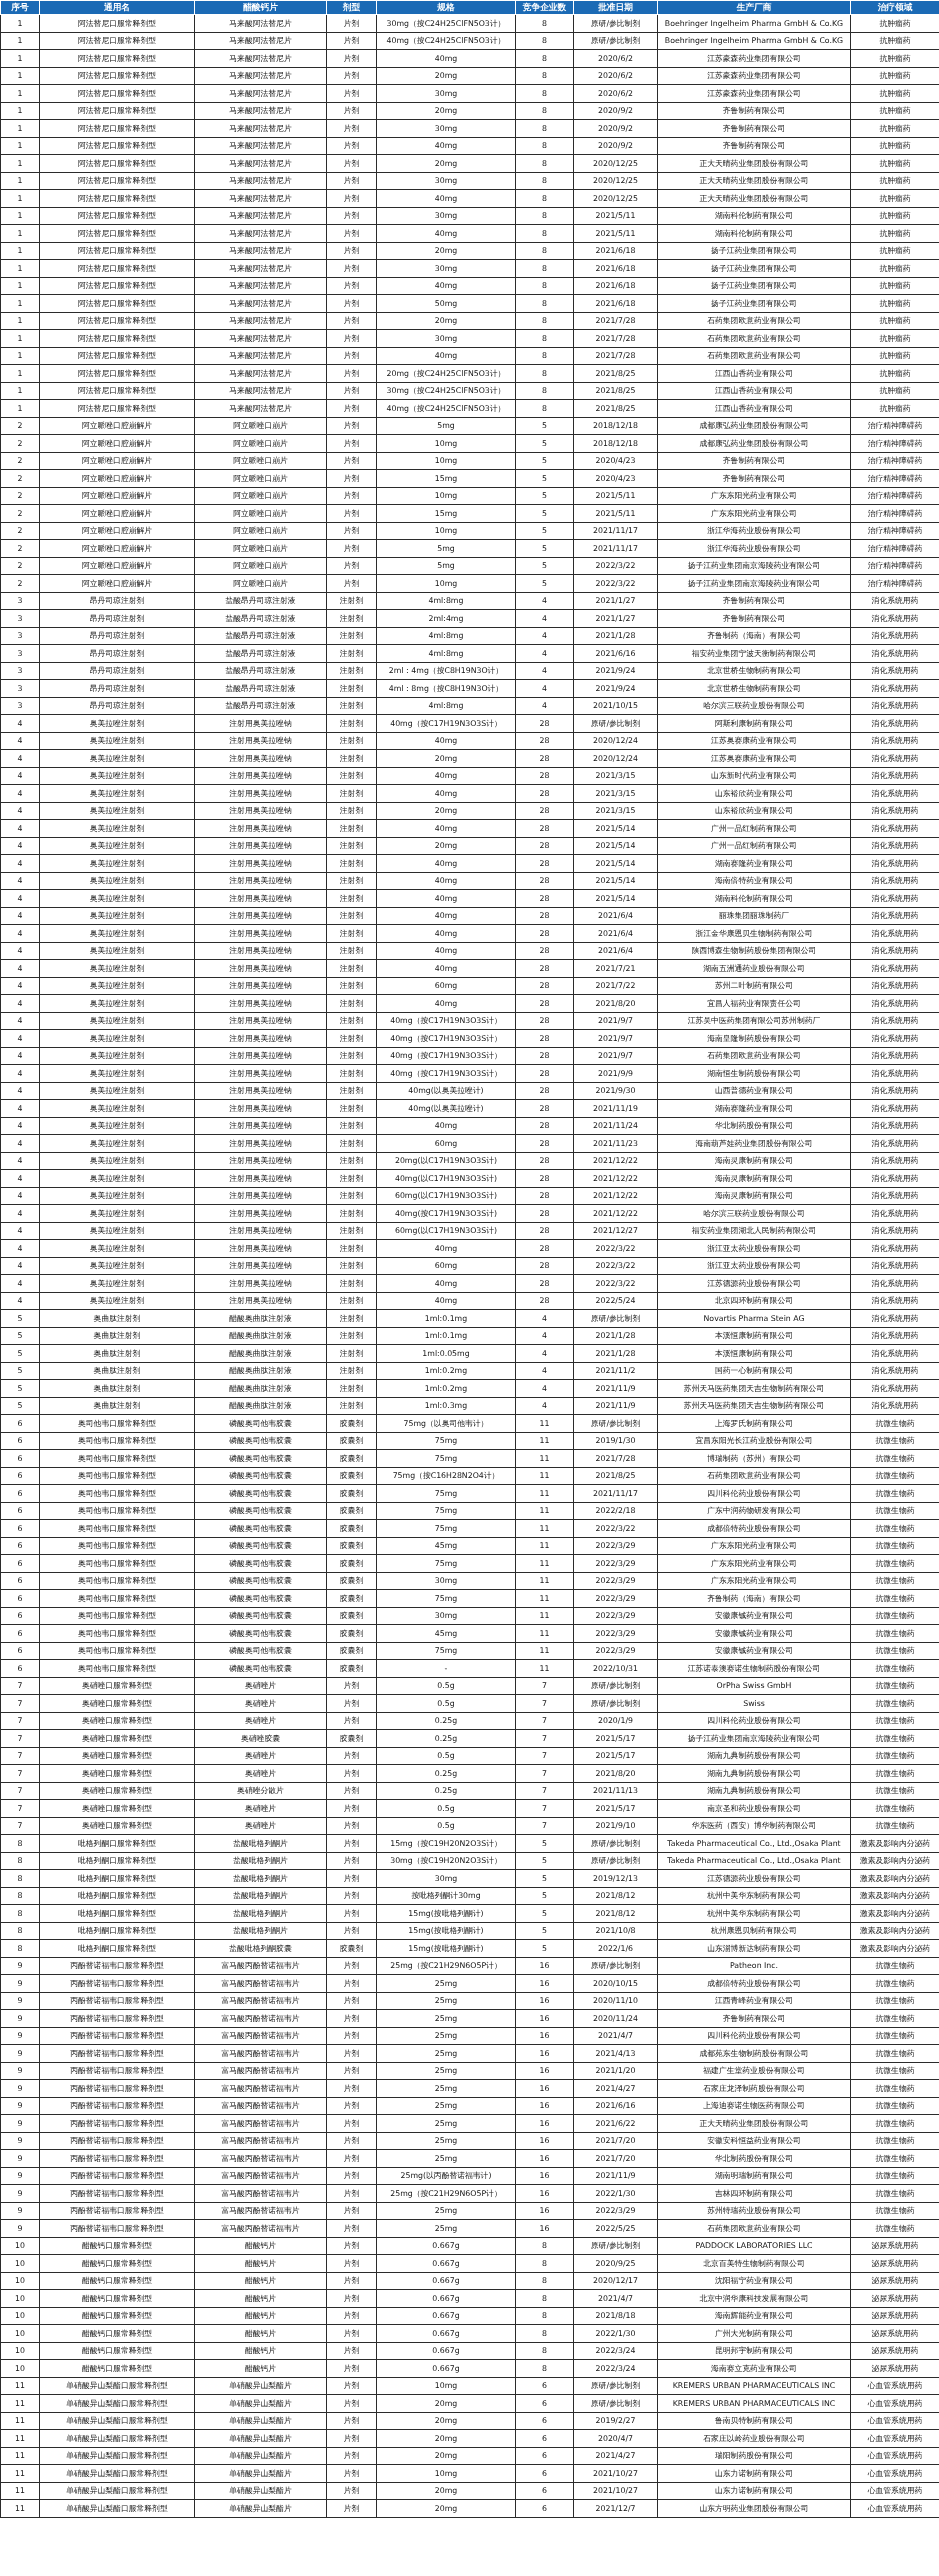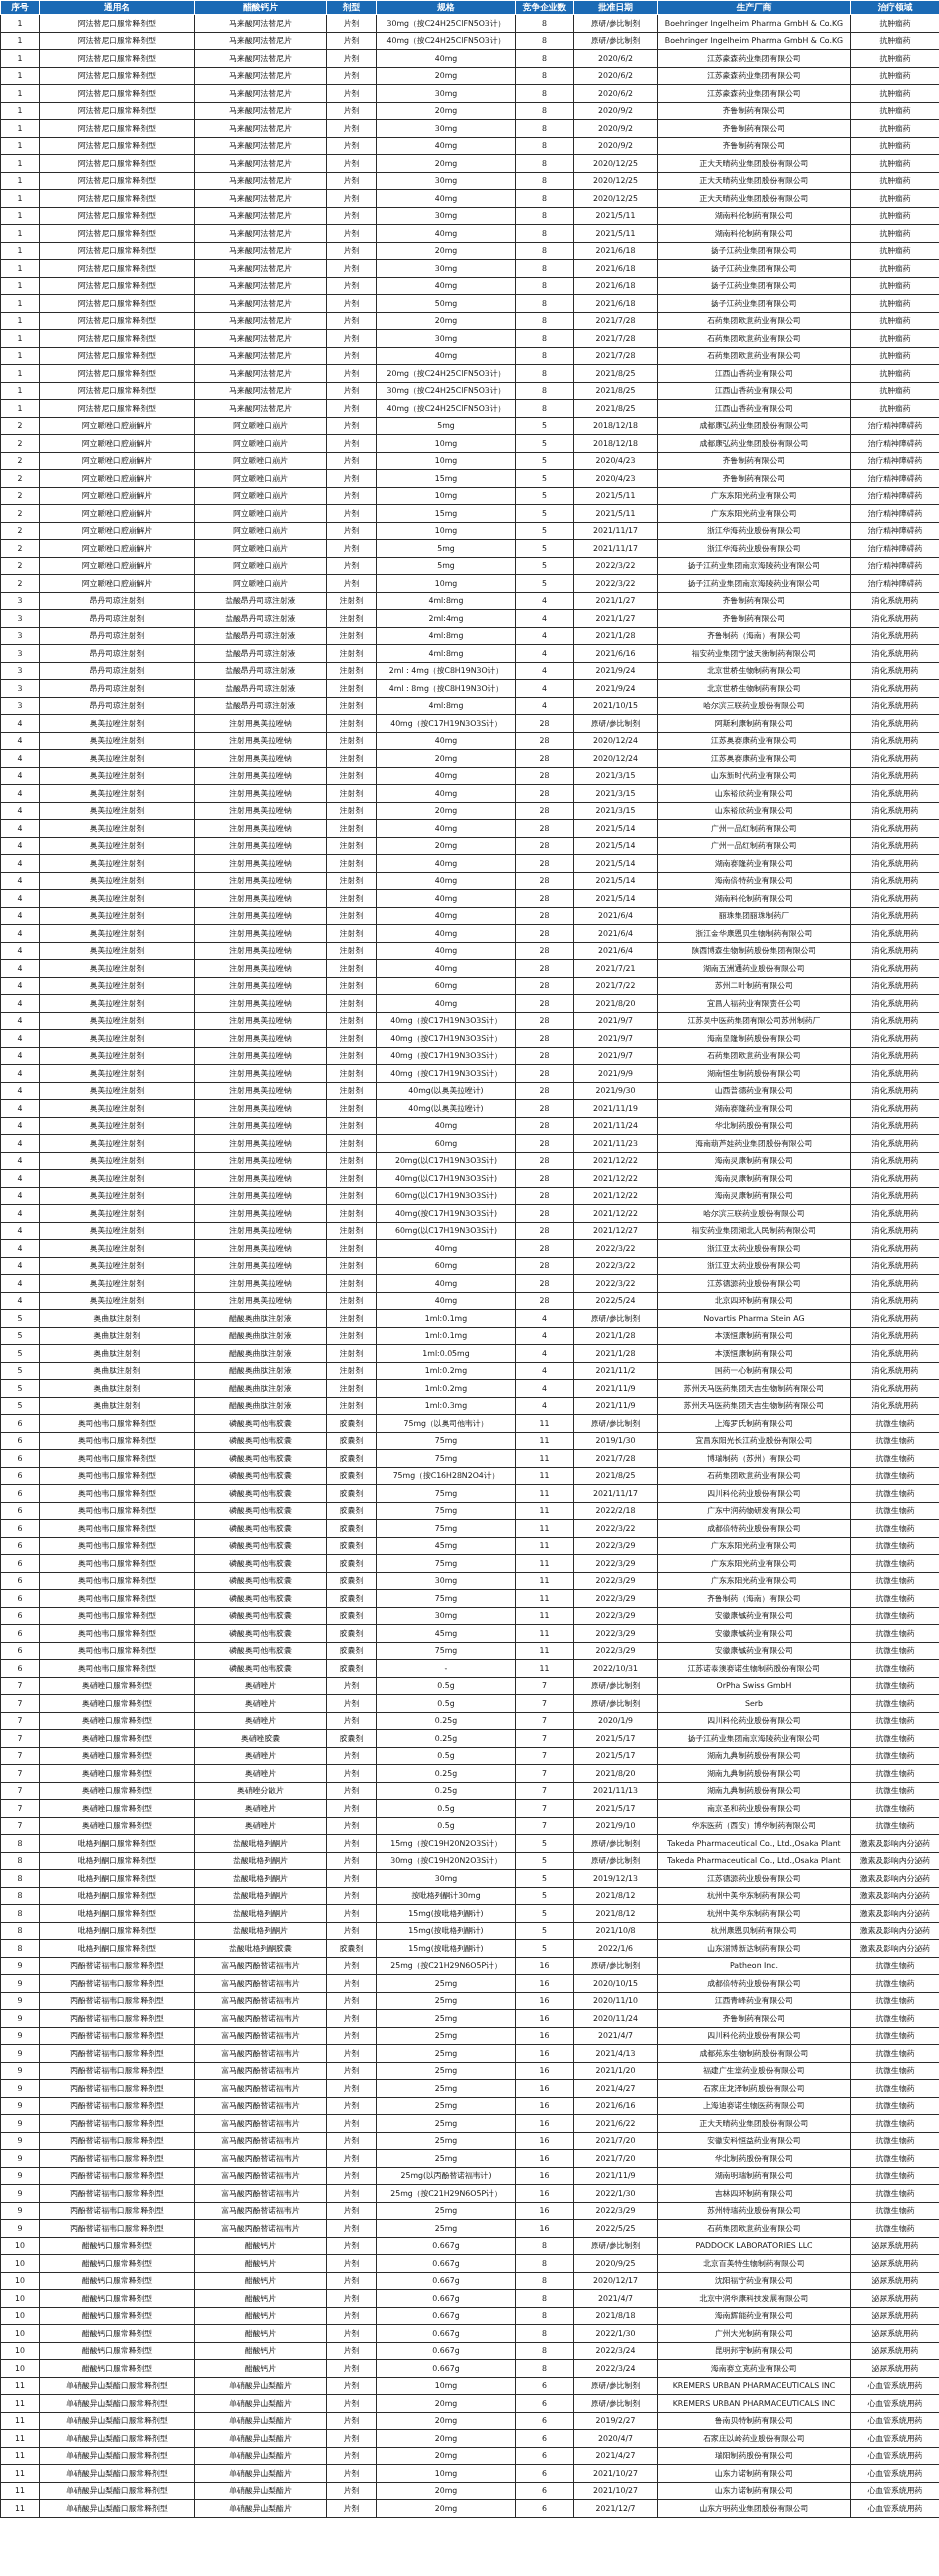--- a/index.html
+++ b/index.html
@@ -1103,21 +1103,21 @@
         <td>抗微生物药</td>
       </tr>
       <tr class="grp">
         <td>7</td>
         <td>奥硝唑口服常释剂型</td>
         <td>奥硝唑片</td>
         <td>片剂</td>
         <td>0.5g</td>
         <td>7</td>
         <td>原研/参比制剂</td>
-        <td>Serb</td>
+        <td>Swiss</td>
         <td>抗微生物药</td>
       </tr>
       <tr class="grp">
         <td>7</td>
         <td>奥硝唑口服常释剂型</td>
         <td>奥硝唑片</td>
         <td>片剂</td>
         <td>0.25g</td>
         <td>7</td>
         <td>2020/1/9</td>

